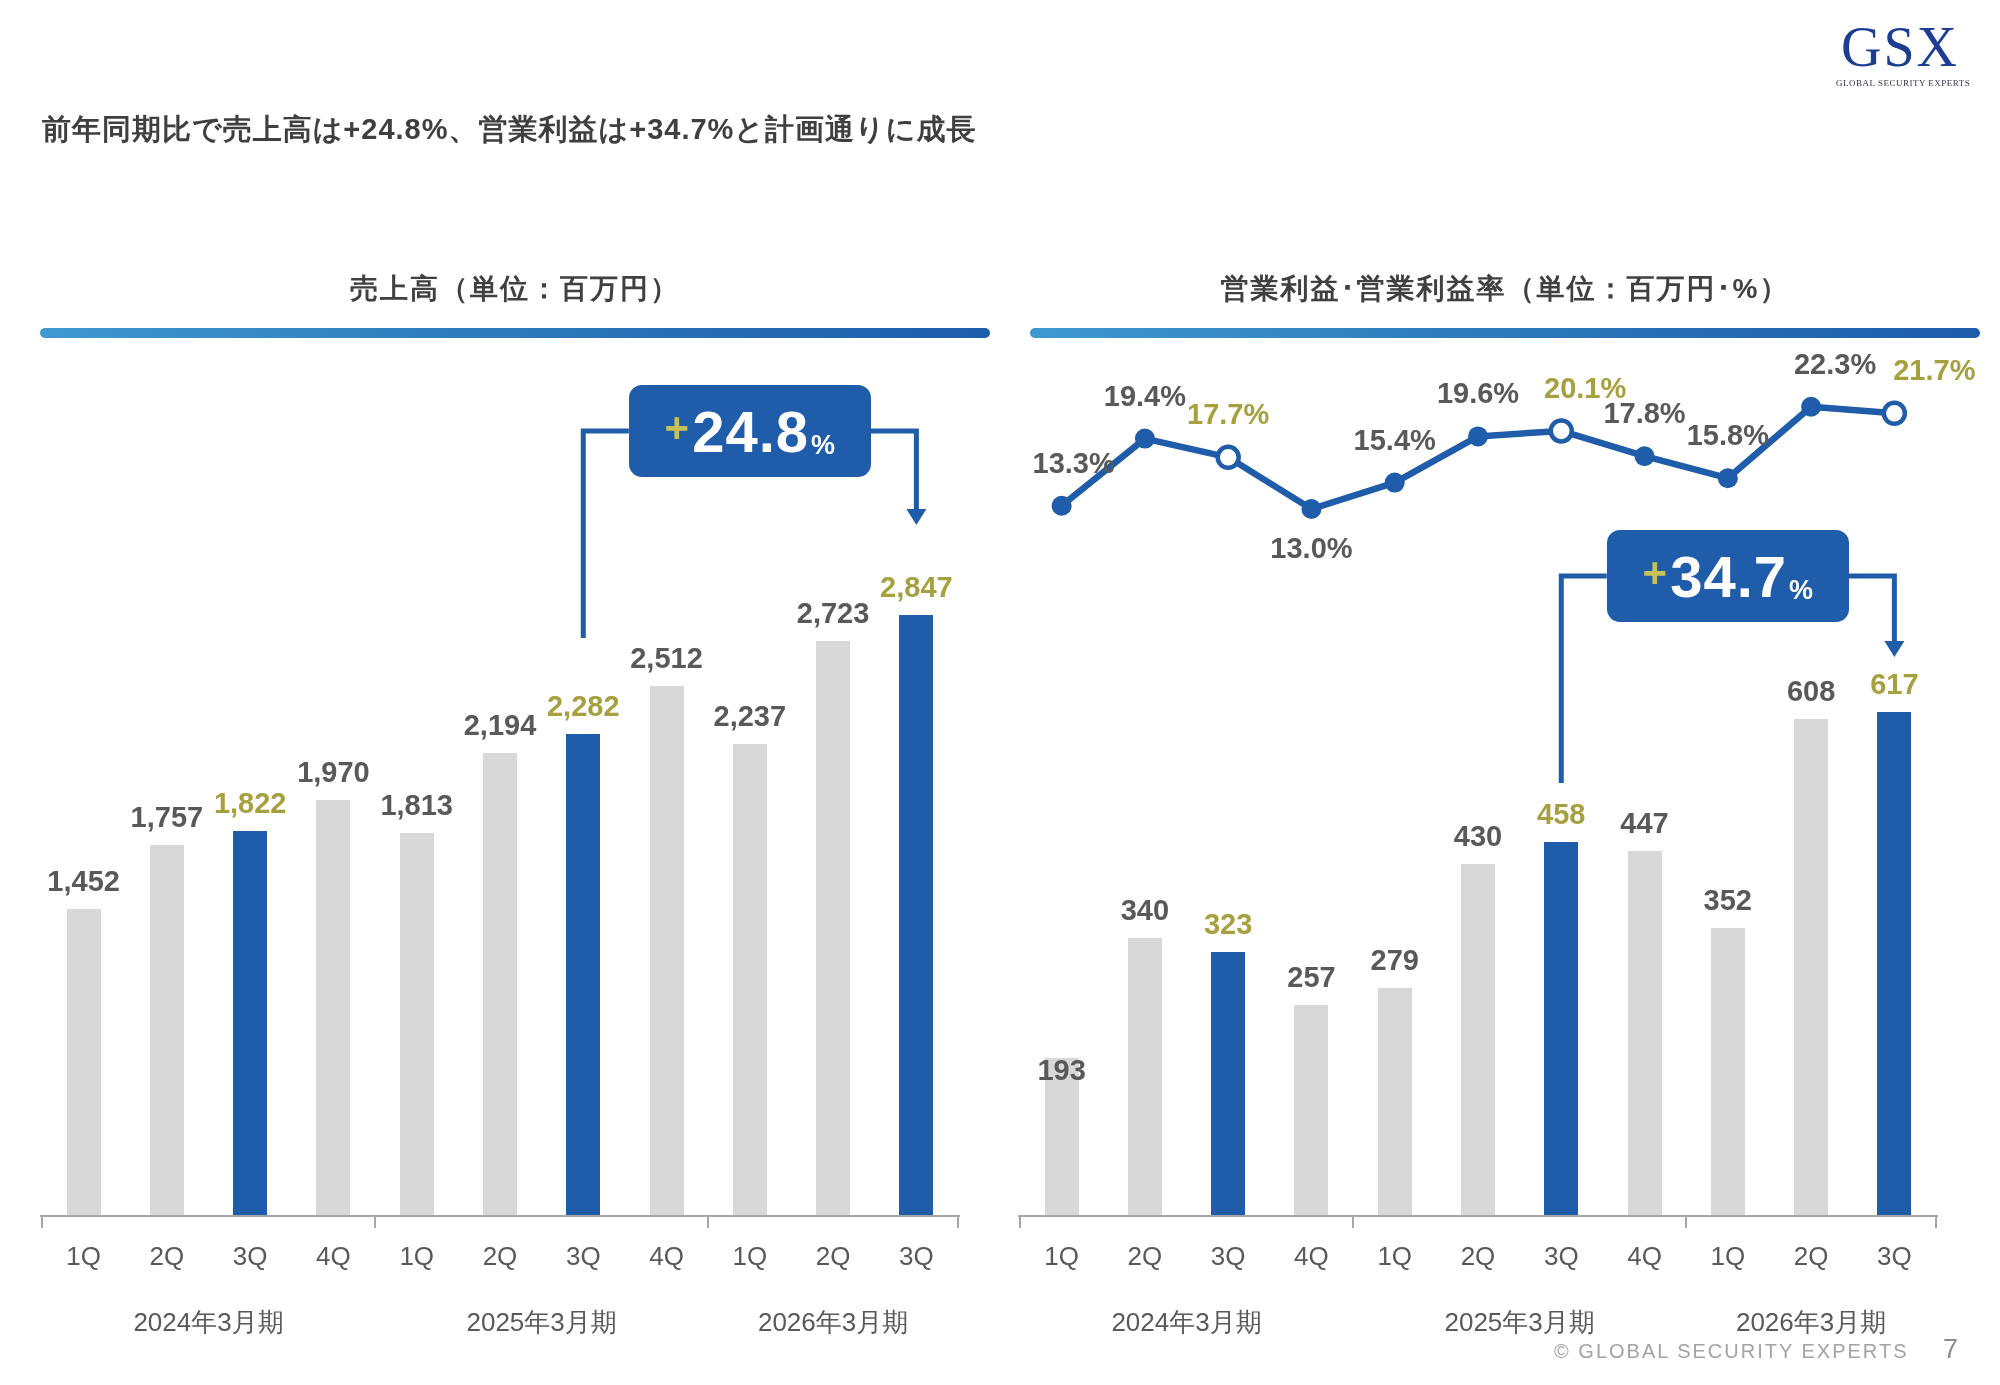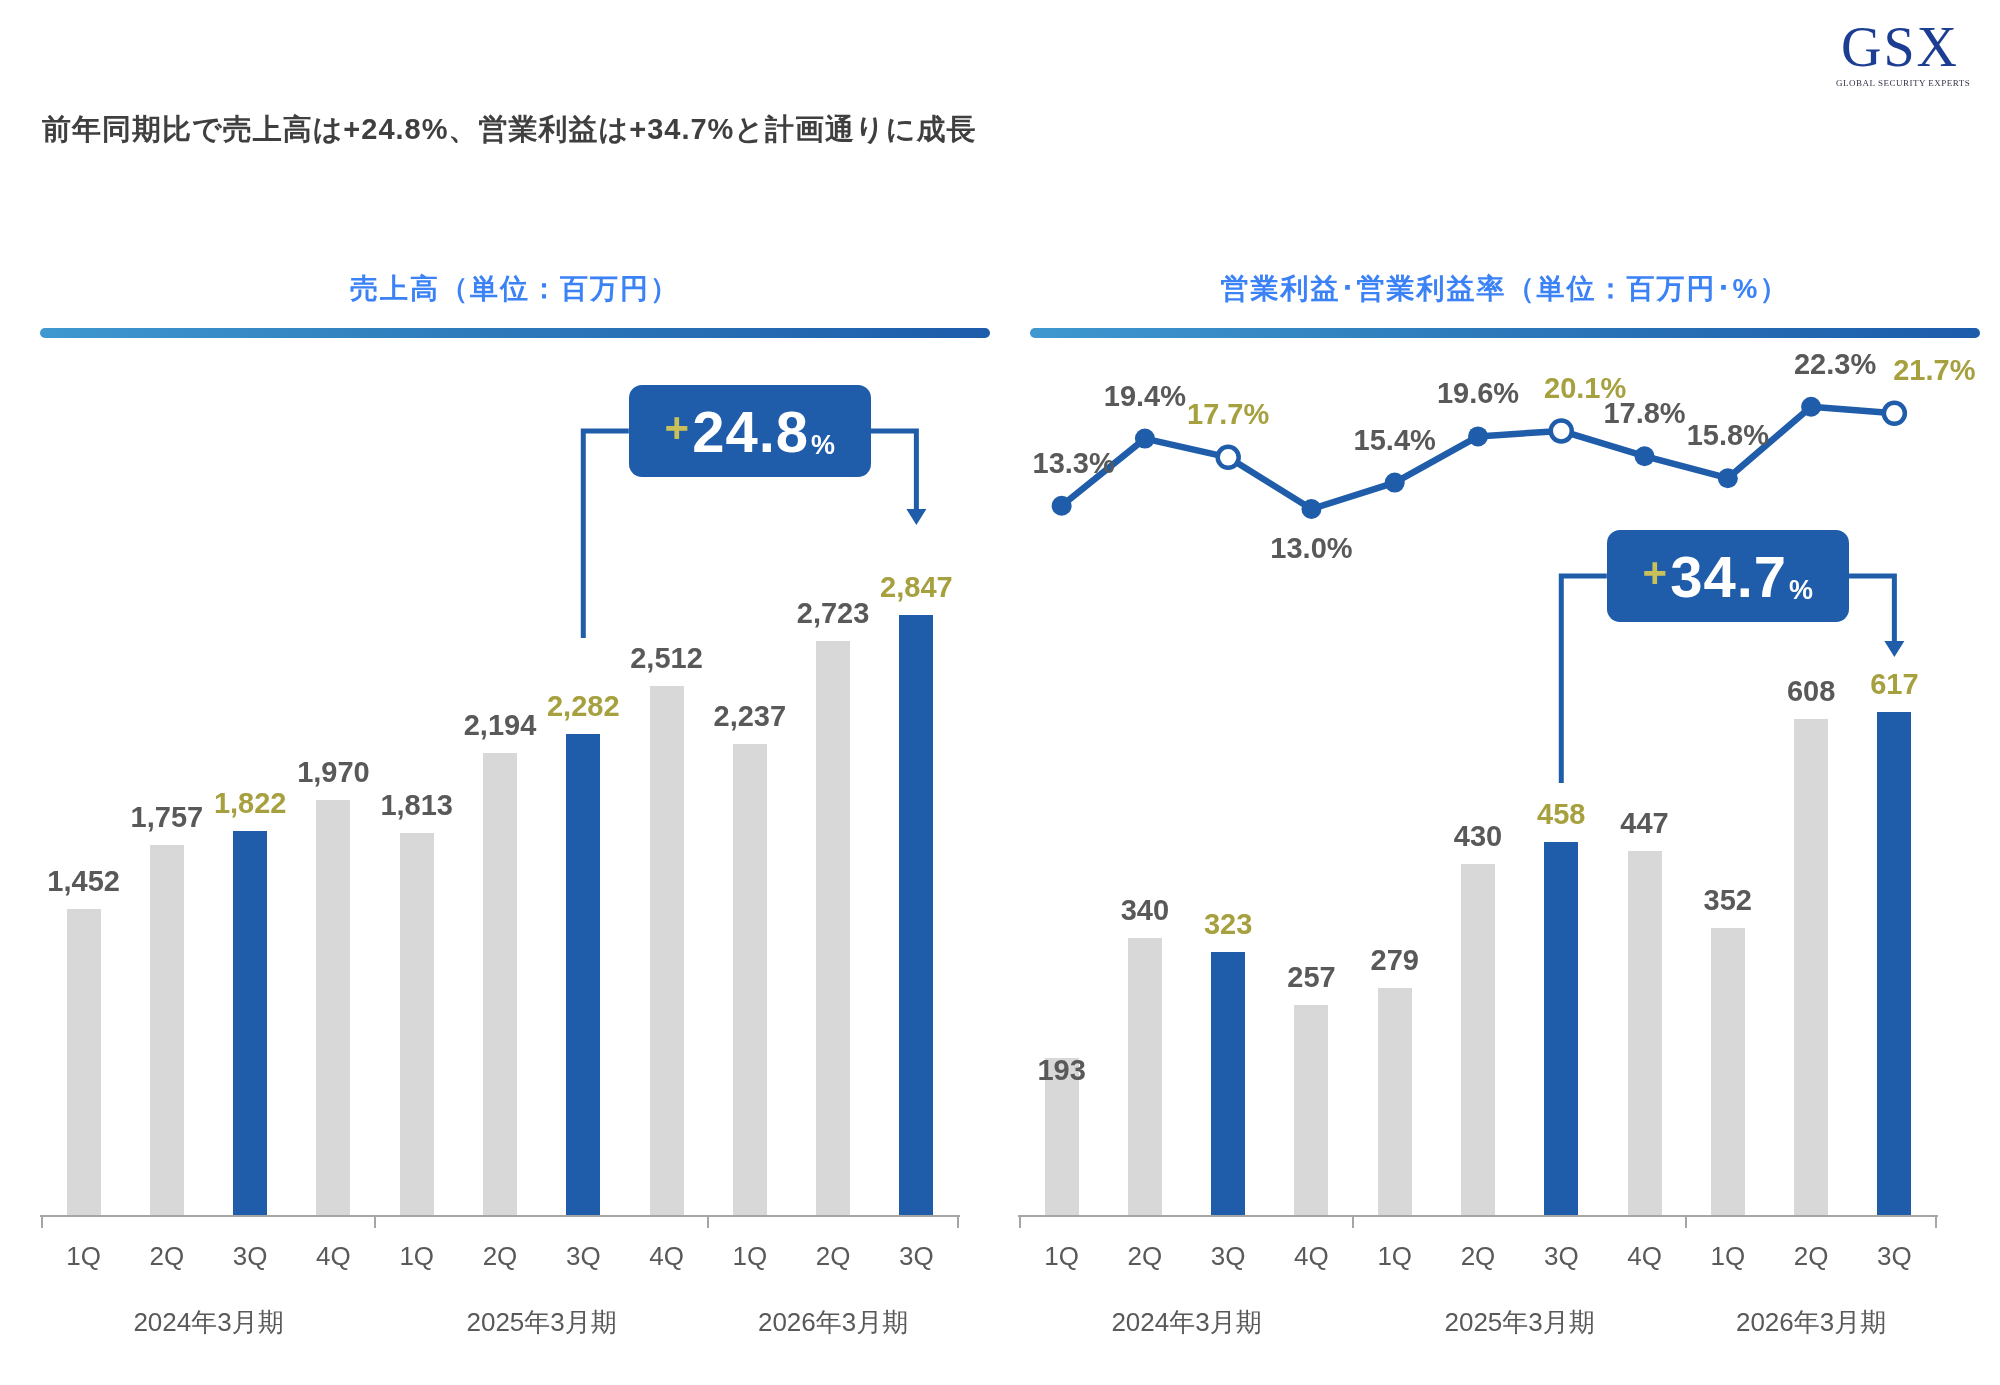--- a/index.html
+++ b/index.html
@@ -13,21 +13,21 @@
 
   .logo{position:absolute;left:1836px;top:18px;width:128px;text-align:center;}
   .logo-mark{font-family:"Liberation Serif","DejaVu Serif",serif;font-size:56px;line-height:1.05;
              color:#1c3e92;letter-spacing:2px;}
   .logo-sub{font-family:"Liberation Serif","DejaVu Serif",serif;font-size:9px;color:#33334a;
             letter-spacing:0.5px;white-space:nowrap;margin-top:1px;}
 
   .panel{position:absolute;top:260px;height:1160px;}
   #panel-left{left:40px;width:950px;}
   #panel-right{left:1018px;width:962px;}
-  .panel-title{position:absolute;top:10px;font-size:28px;font-weight:bold;color:#3b82f6;
+  .panel-title{position:absolute;top:10px;font-size:28px;font-weight:bold;color:#404040;
                letter-spacing:2px;text-align:center;}
   #panel-left .panel-title{left:0;width:950px;}
   #panel-right .panel-title{left:12px;width:950px;}
   .underline{position:absolute;top:68px;height:10px;border-radius:5px;
              background:linear-gradient(90deg,#3f98d0 0%,#2e7bbb 45%,#1d5cab 100%);}
   #panel-left .underline{left:0;width:950px;}
   #panel-right .underline{left:12px;width:950px;}
 
   .plot{position:absolute;left:0;top:0;width:100%;height:100%;}
   .bar{position:absolute;}
@@ -201,14 +201,18 @@
         <div class="pct-label" style="left: 752.091px; top: 87.7px;">22.3%</div>
         <div class="pct-label olive" style="left: 851.364px; top: 94.3px;">21.7%</div>
         <div class="callout" style="left: 588.818px; top: 270px;">
           <span class="plus">+</span>
           <span class="num">34.7</span>
           <span class="pct">%</span>
         </div>
       </div>
   </div>
 
+  <div class="footer">
+    <span class="copyright">© GLOBAL SECURITY EXPERTS</span>
+    <span class="page-number">7</span>
+  </div>
 
 </div>
 
 </body></html>

